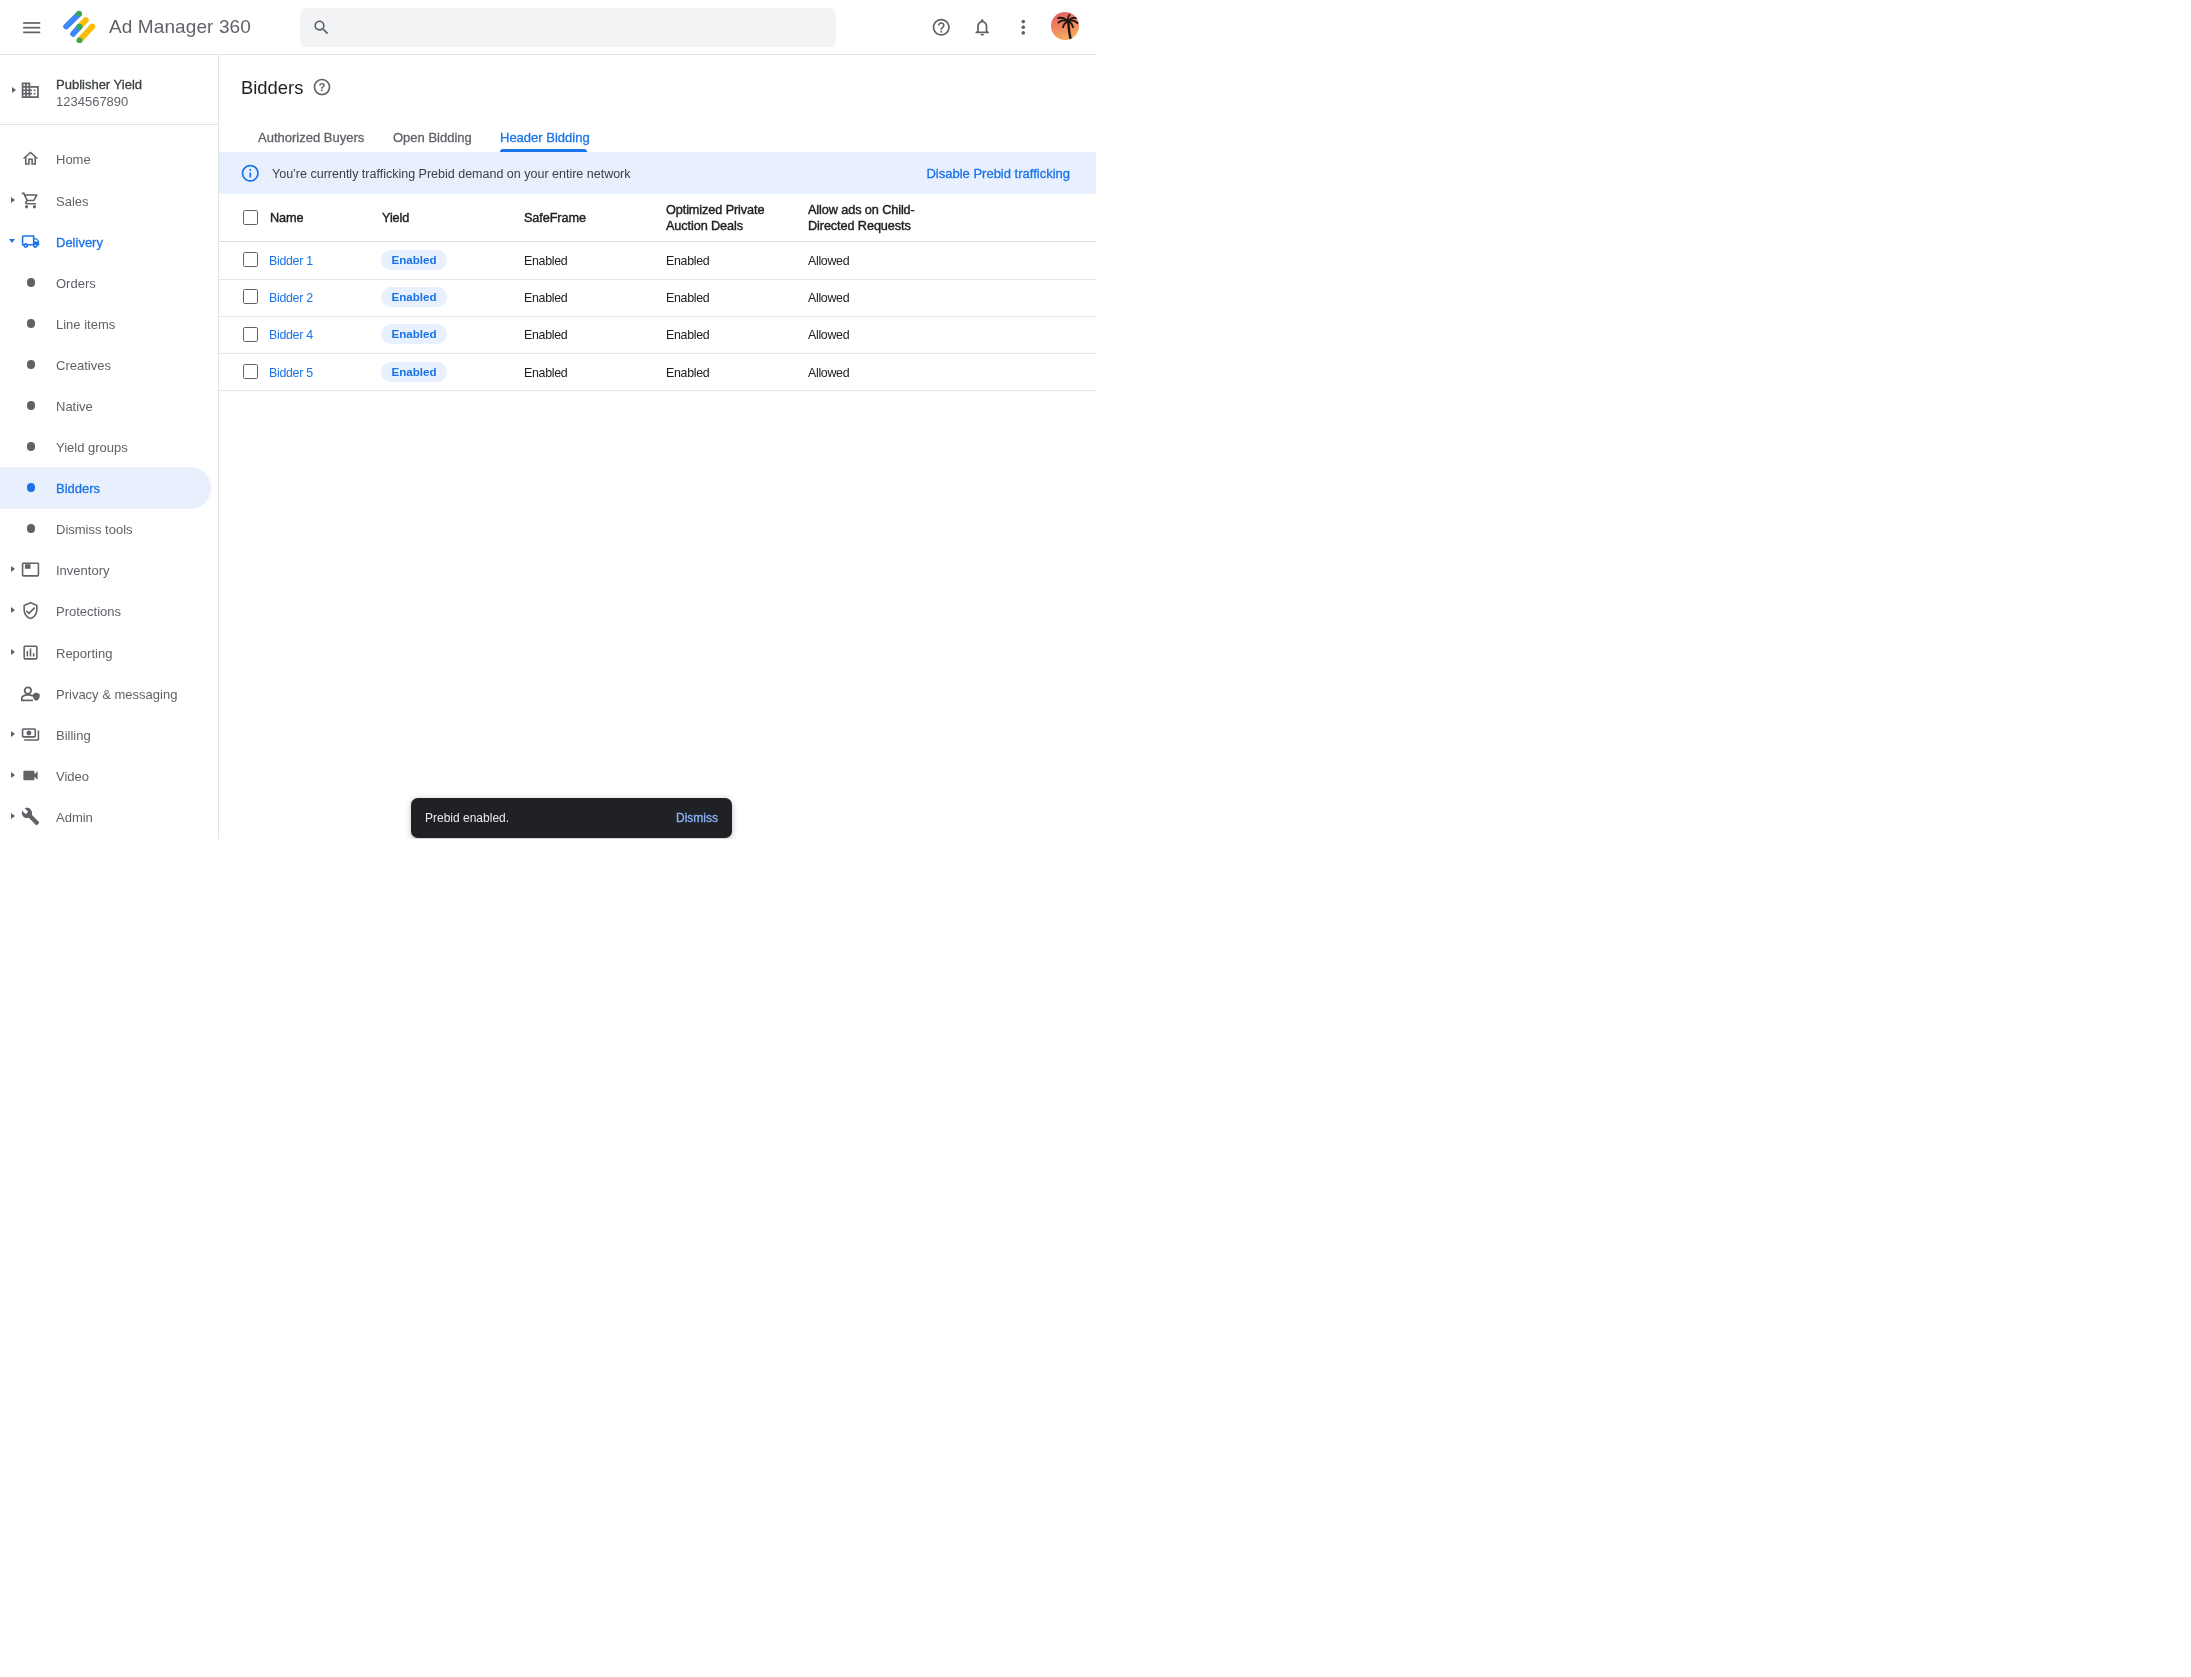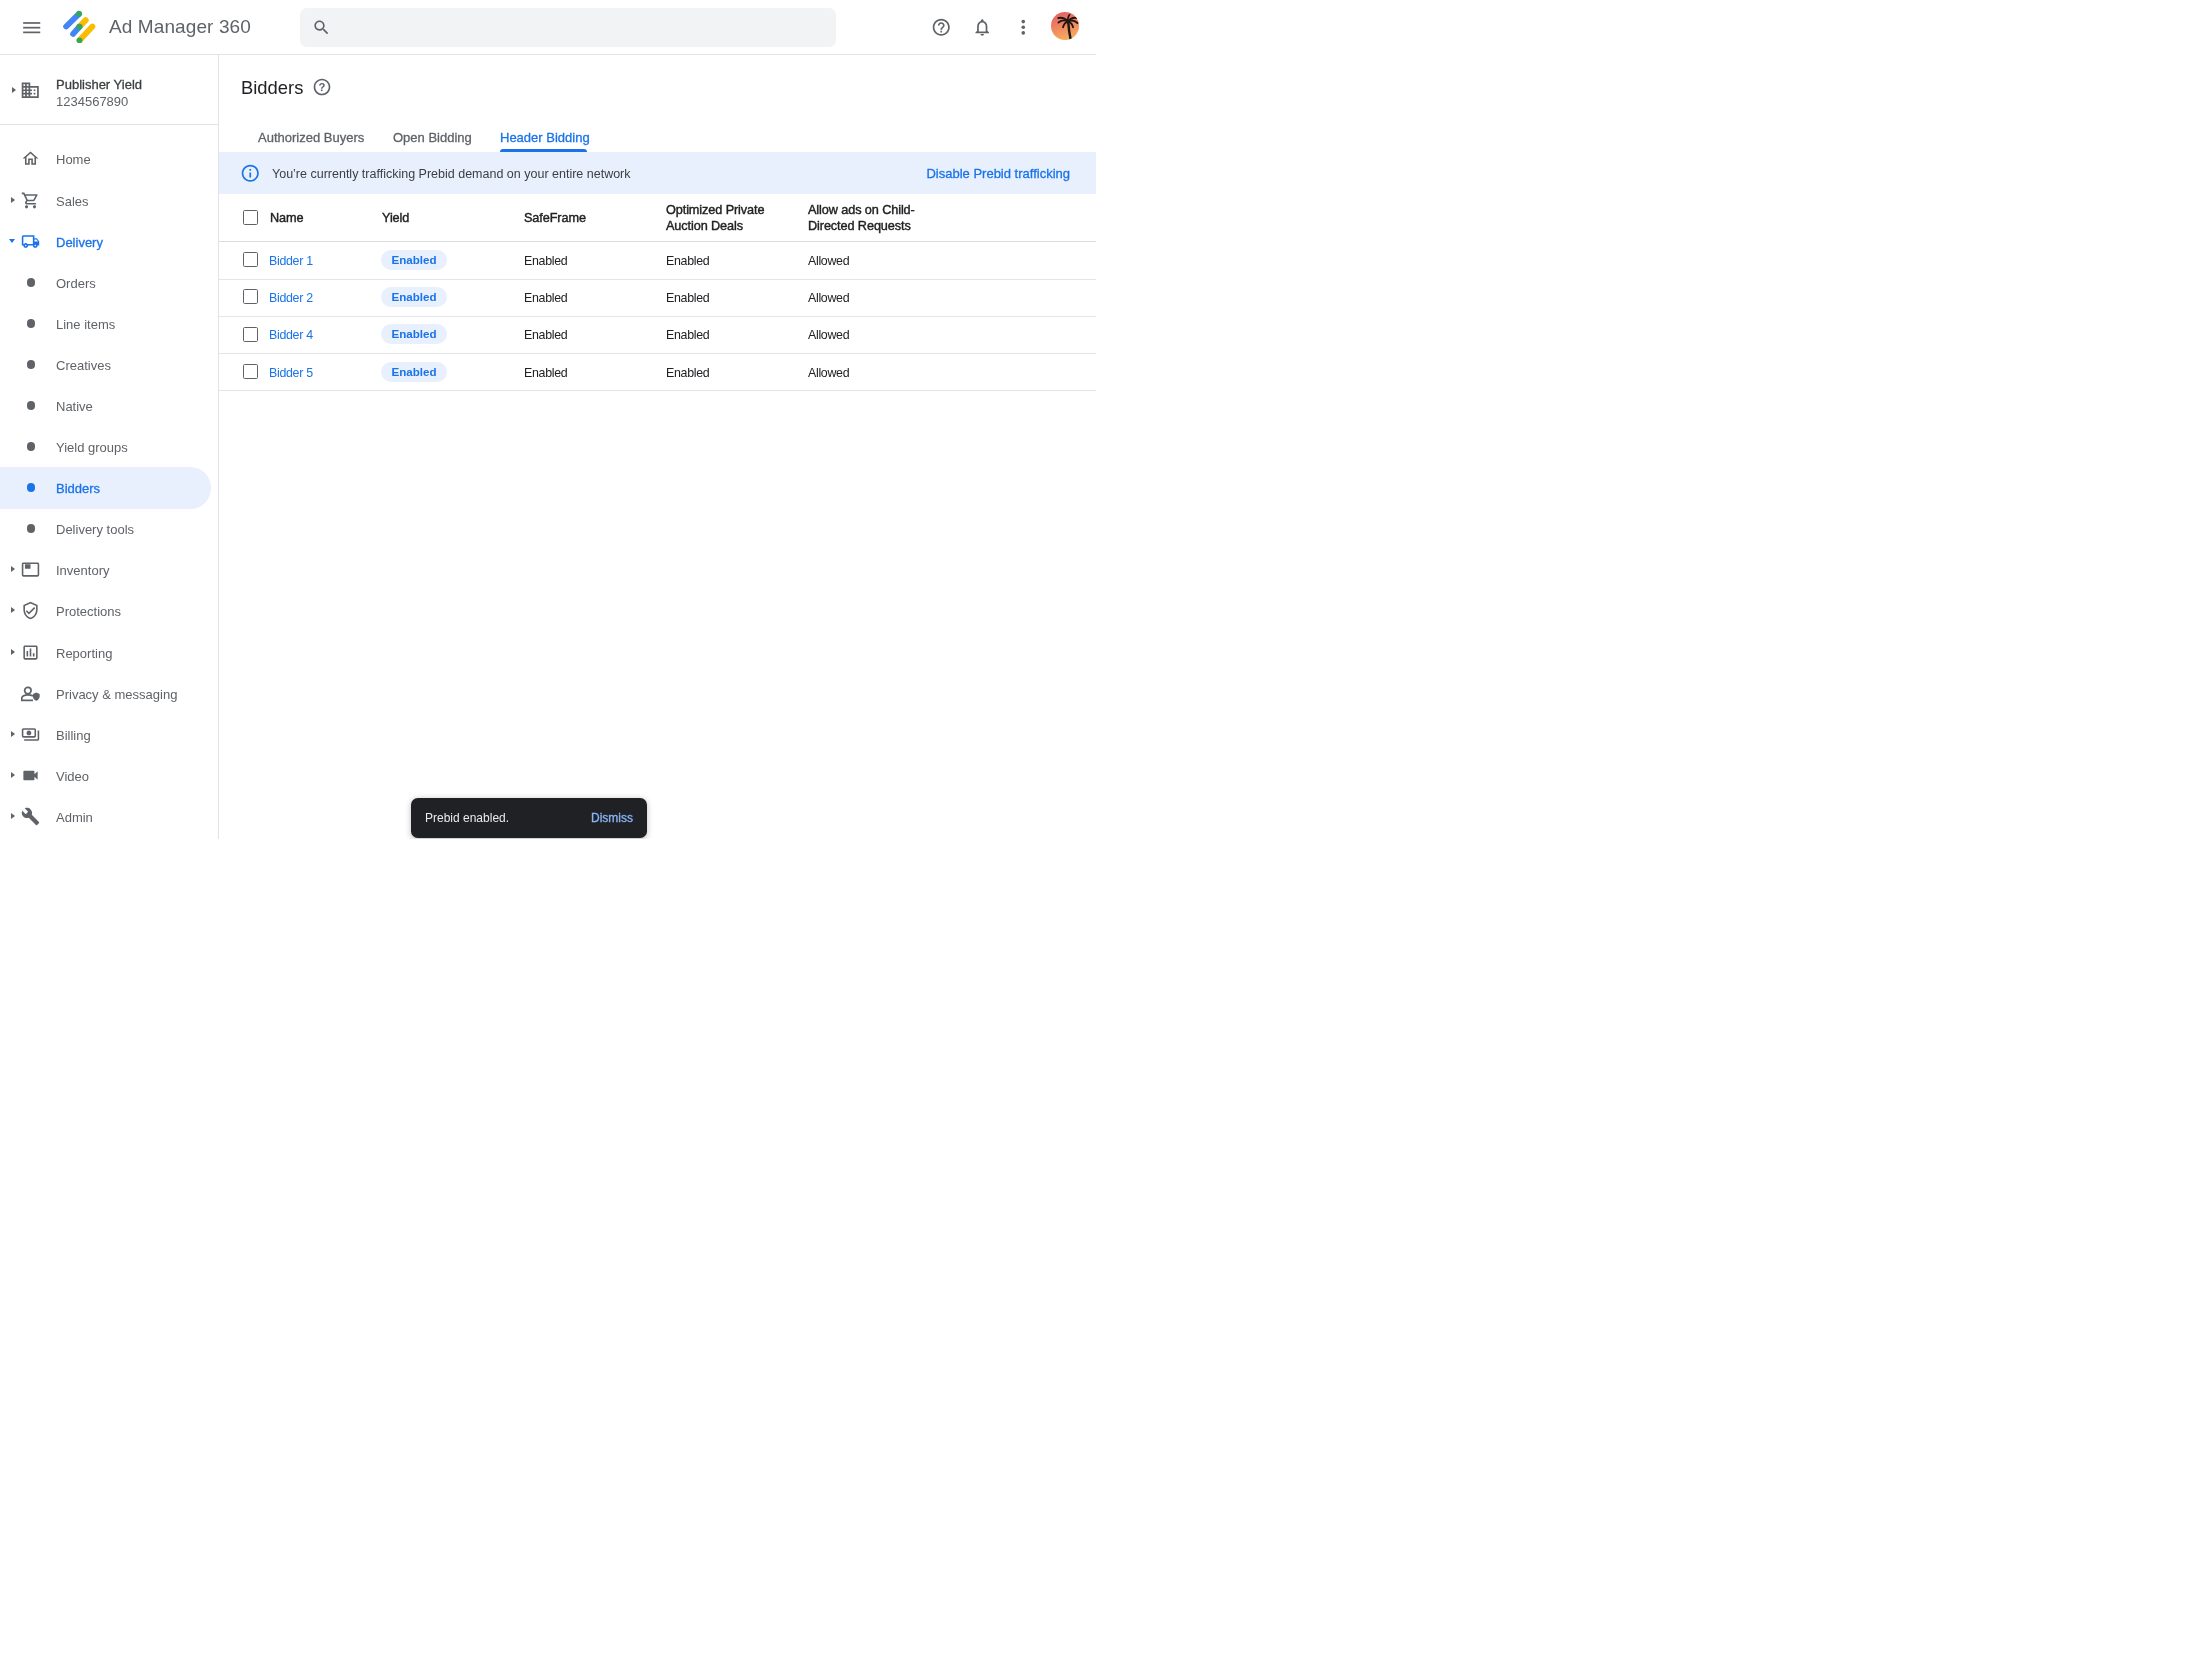--- a/index.html
+++ b/index.html
@@ -36,21 +36,21 @@
   #bannerlink { position:absolute; right:26px; top:166px; font-size:13px; color:#1a73e8; }
   
   .hborder { position:absolute; left:219px; width:877px; height:0; border-top:0.9px solid #e3e5e8; }
   .cbx { position:absolute; left:243px; width:15.4px; height:15.4px; border:1.7px solid #5f6368; border-radius:1.7px; background:#fff; }
   .th { position:absolute; font-size:12.7px; font-weight:400; -webkit-text-stroke:0.4px #202124; color:#202124; line-height:16.3px; letter-spacing:-0.1px; }
   .td { position:absolute; font-size:12.4px; color:#202124; letter-spacing:-0.3px; }
   .link { color:#1a73e8; }
   .pill { position:absolute; left:381px; width:66px; height:20px; background:#e8f0fe;
     border-radius:10.3px; text-align:center; line-height:20px; font-size:11.6px; font-weight:700; color:#1a73e8; }
   
-  #toast { position:absolute; left:411px; top:798px; width:236px; height:40px;
+  #toast { position:absolute; left:411px; top:798px; width:321px; height:40px;
     background:#202124; border-radius:6.8px; box-shadow:0 1.7px 6.8px rgba(0,0,0,.25); }
   #toast .msg { position:absolute; left:14px; top:50%; transform:translateY(-50%);
     font-size:12px; color:#e8eaed; }
   #toast .dis { position:absolute; right:14px; top:50%; transform:translateY(-50%);
     font-size:12px; color:#8ab4f8; }
 </style>
 </head>
 <body>
 
 <div id="header">
@@ -171,21 +171,21 @@
   <div class="navitem" style="top:371px">
       <div class="bullet"></div>
       <div class="navlabel">Yield groups</div>
     </div>
   <div class="navitem" style="top:412px">
       <div class="bullet" style="background:#1a73e8"></div>
       <div class="navlabel med" style="color:#1a73e8">Bidders</div>
     </div>
   <div class="navitem" style="top:453px">
       <div class="bullet"></div>
-      <div class="navlabel">Delivery tools</div>
+      <div class="navlabel">Dismiss tools</div>
     </div>
   <div class="navitem" style="top:494px">
     <div class="caret"></div>
     <svg class="icn" viewBox="0 0 24 24">
         <path fill="#5f6368" d="M21 3H3c-1.1 0-2 .9-2 2v14c0 1.1.9 2 2 2h18c1.1 0 2-.9 2-2V5c0-1.1-.9-2-2-2zm0 16.01H3V4.99h18v14.02zM12 5.5H5V11h7V5.5z"></path>
       </svg>
     <div class="navlabel">Inventory</div>
   </div>
   <div class="navitem" style="top:535px">
     <div class="caret"></div>

